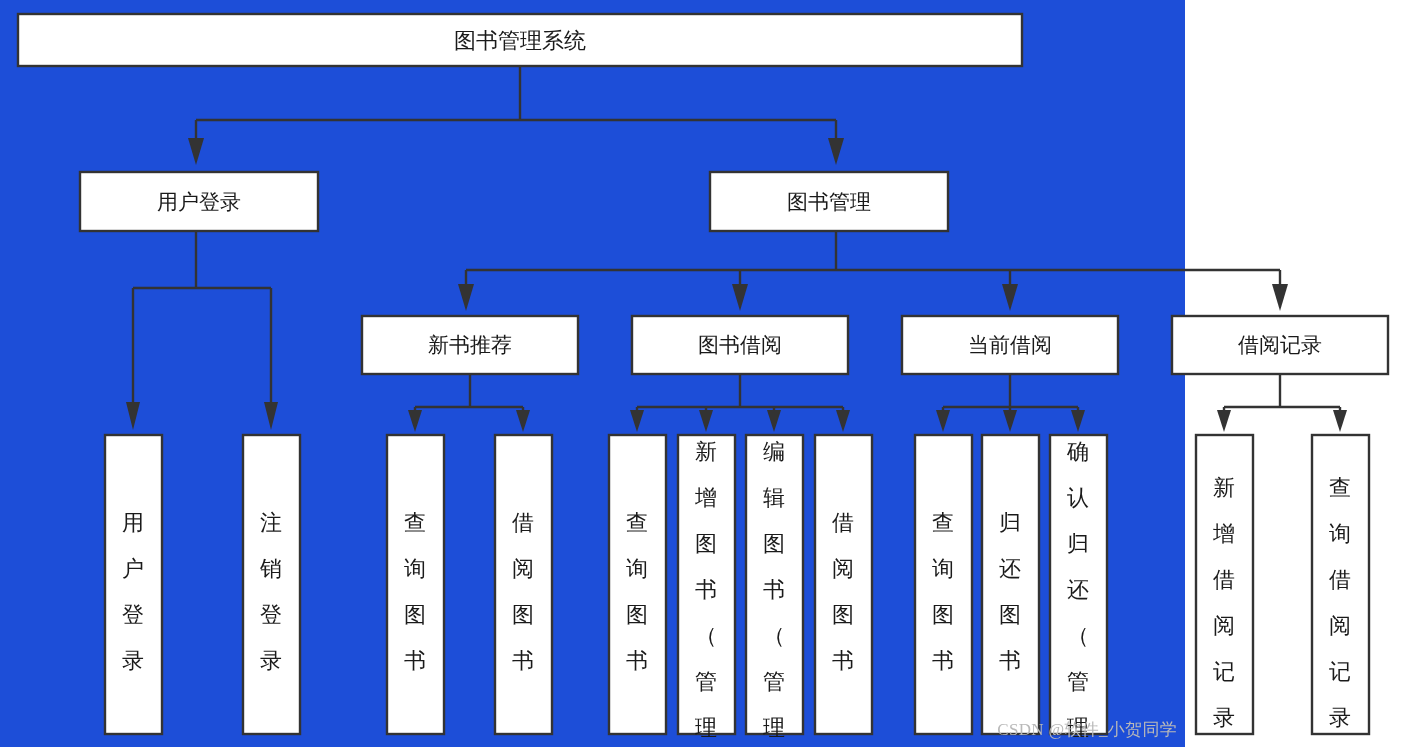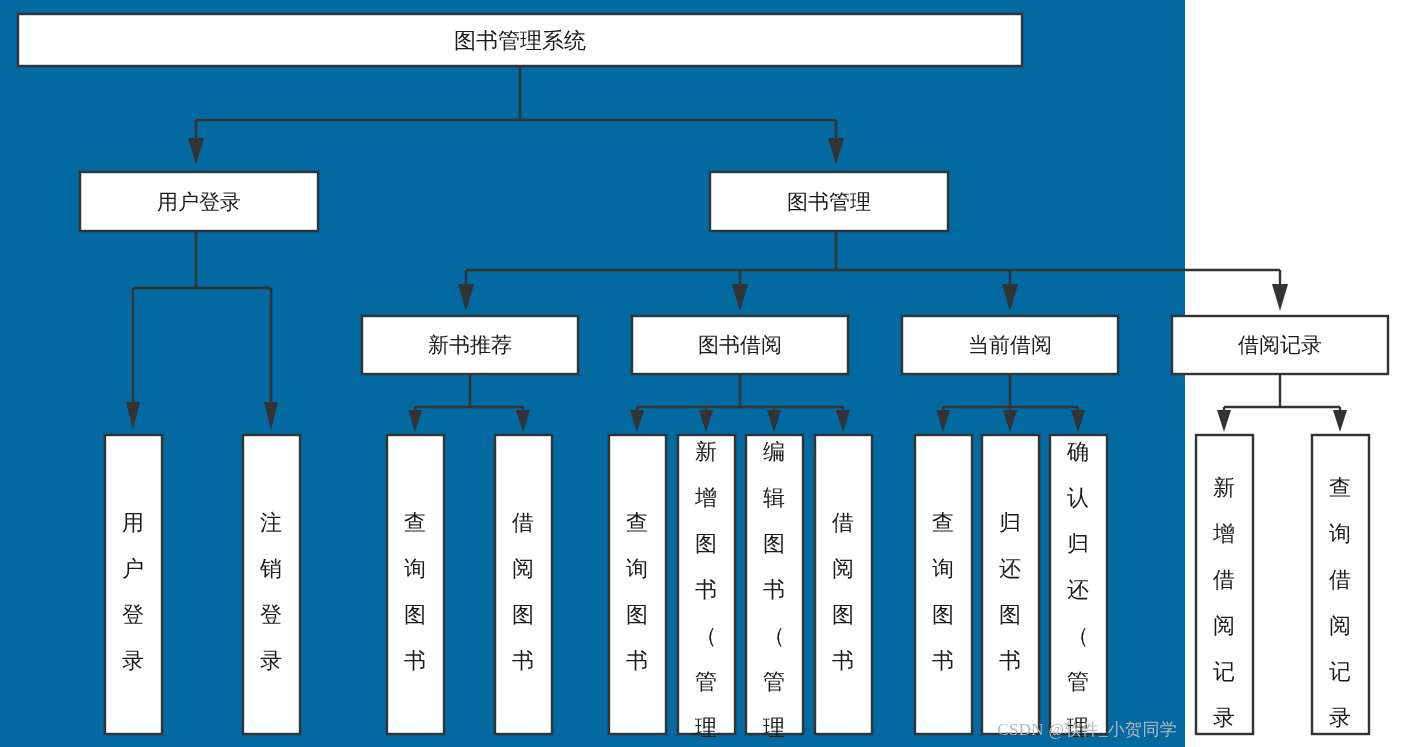--- a/index.html
+++ b/index.html
@@ -10,21 +10,21 @@
   body {
     width: 1405px;
     height: 747px;
     font-family: "DejaVu Sans", "Liberation Sans", sans-serif;
     overflow: hidden;
   }
   #diagram-root {
     position: relative;
     width: 1185px;
     height: 747px;
-    background: #0369a1;
+    background: #1d4ed8;
   }
   svg.flow {
     position: absolute;
     left: 0;
     top: 0;
     width: 1405px;
     height: 747px;
   }
   .node-rect {
     fill: #ffffff;

